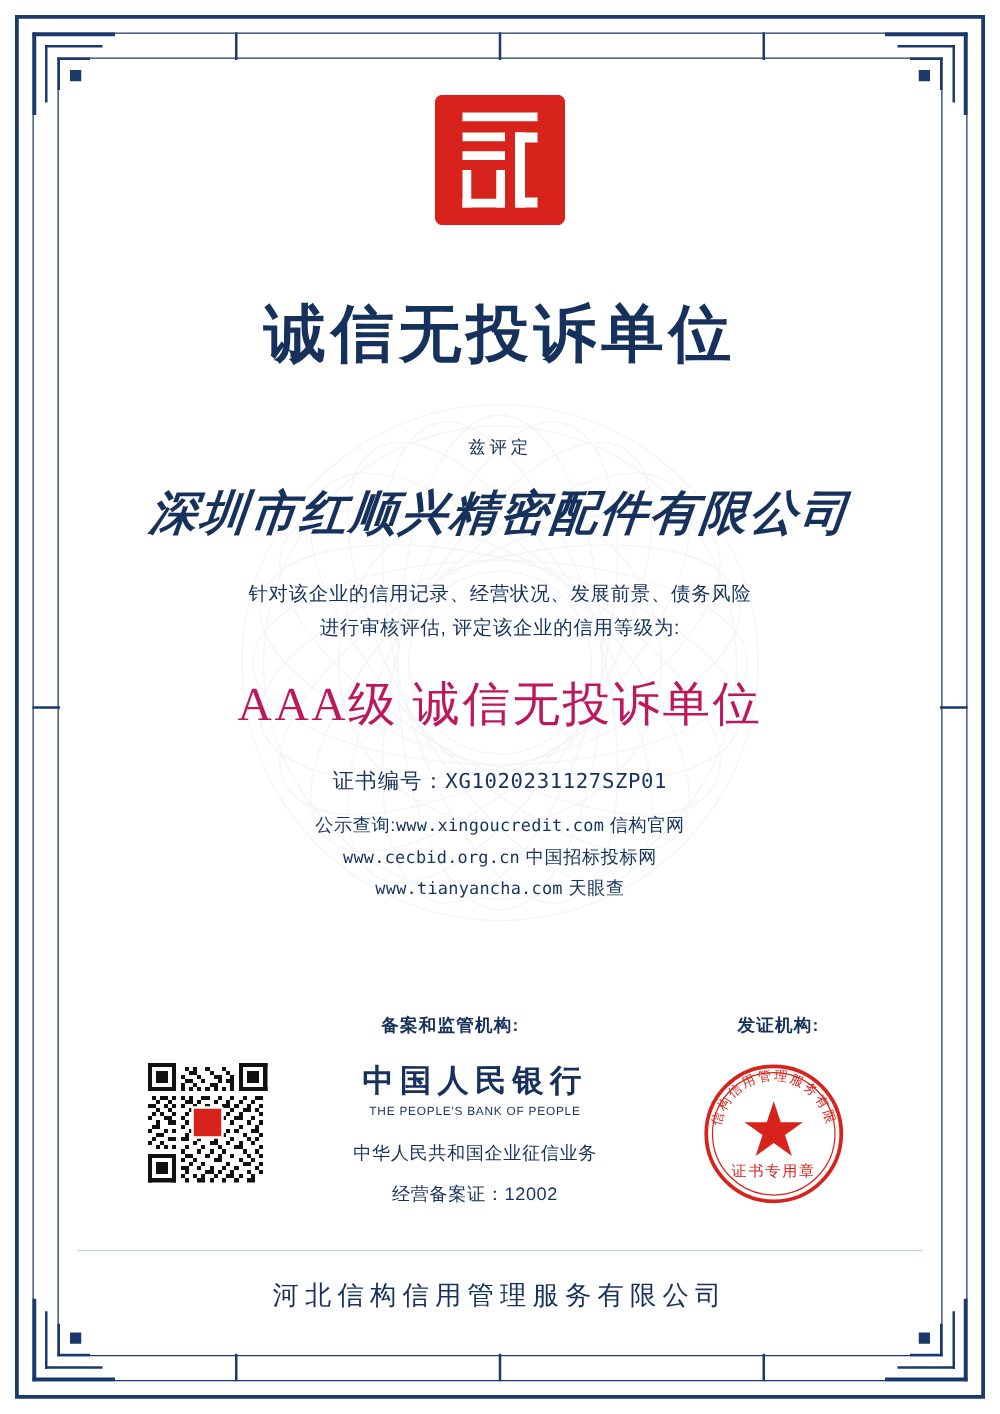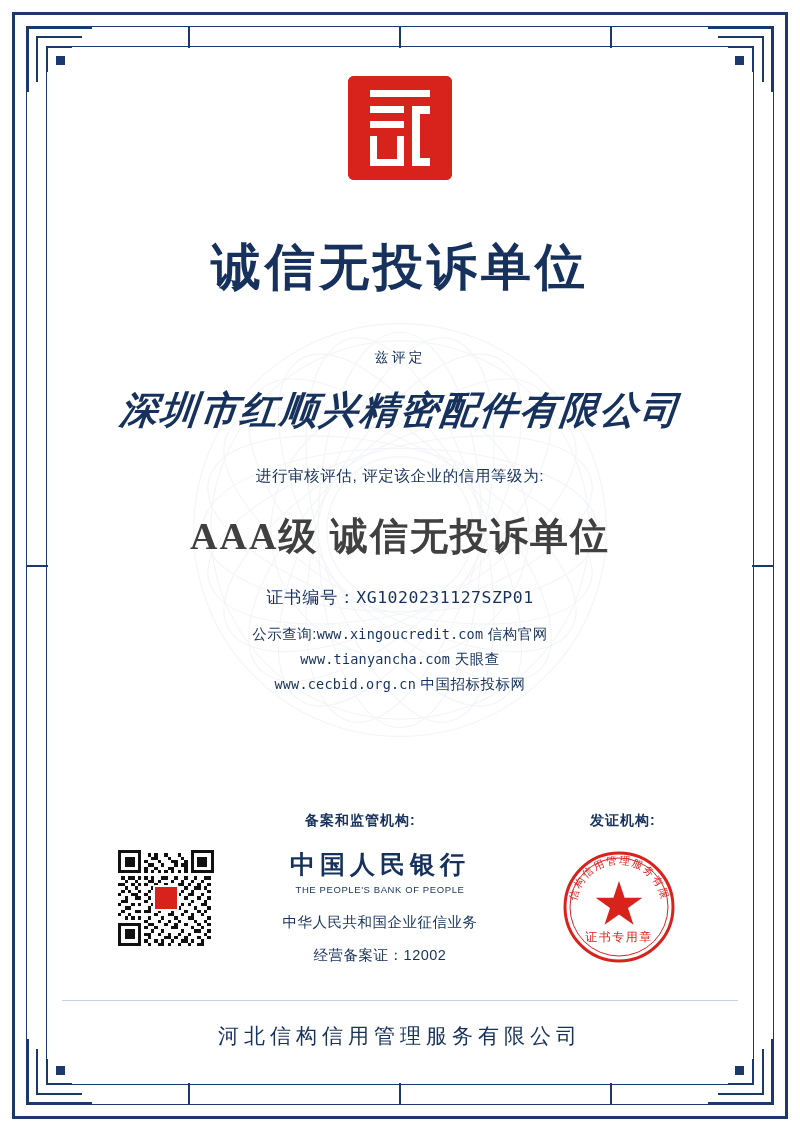--- a/index.html
+++ b/index.html
@@ -134,22 +134,22 @@
     font-size: 15.5px;
     line-height: 27px;
     letter-spacing: 0.6px;
     color: #16315c;
   }
 
   .grade {
     margin-top: 22px;
     font-family: "Liberation Serif", serif;
     font-size: 38px;
-    font-weight: bold;
-    color: #404040;
+    font-weight: normal;
+    color: #be185d;
     letter-spacing: 2px;
   }
 
   .cert-no {
     margin-top: 24px;
     font-size: 17px;
     letter-spacing: 1px;
     color: #16315c;
   }
   .cert-no .code {
@@ -377,42 +377,43 @@
       </div>
     </div>
 
     <div class="cert-title">诚信无投诉单位</div>
 
     <div class="awarded-label">兹评定</div>
 
     <div class="company-name">深圳市红顺兴精密配件有限公司</div>
 
     <div class="desc">
+      <div>针对该企业的信用记录、经营状况、发展前景、债务风险</div>
       <div>进行审核评估, 评定该企业的信用等级为:</div>
     </div>
 
     <div class="grade">AAA级 诚信无投诉单位</div>
 
     <div class="cert-no">
       <span>证书编号：</span><span class="code">XG1020231127SZP01</span>
     </div>
 
 
     <div class="queries">
       <div>
         <span>公示查询:</span><span class="url">www.xingoucredit.com</span>
         <span>信构官网</span>
       </div>
       <div>
+        <span class="url">www.cecbid.org.cn</span>
+        <span>中国招标投标网</span>
+      </div>
+      <div>
         <span class="url">www.tianyancha.com</span>
         <span>天眼查</span>
-      </div>
-      <div>
-        <span class="url">www.cecbid.org.cn</span>
-        <span>中国招标投标网</span>
       </div>
     </div>
   </div>
 
   <div class="bottom-labels">
     <div class="lbl-filing">备案和监管机构:</div>
     <div class="lbl-issuer">发证机构:</div>
   </div>
 
   <div class="qr">

